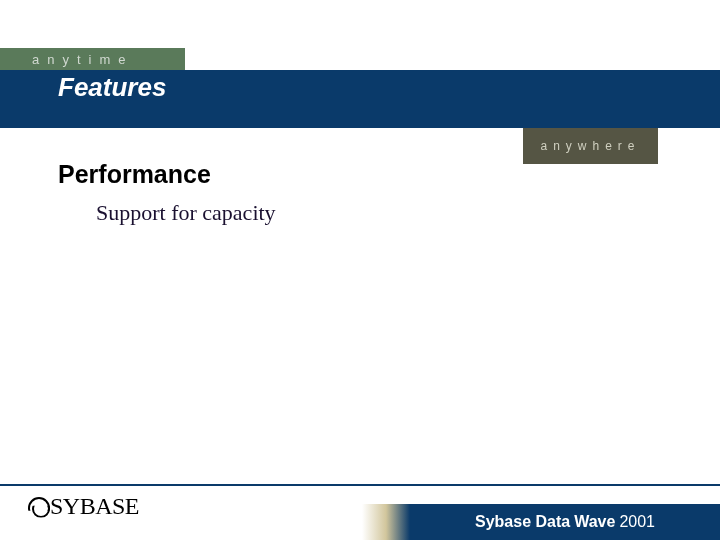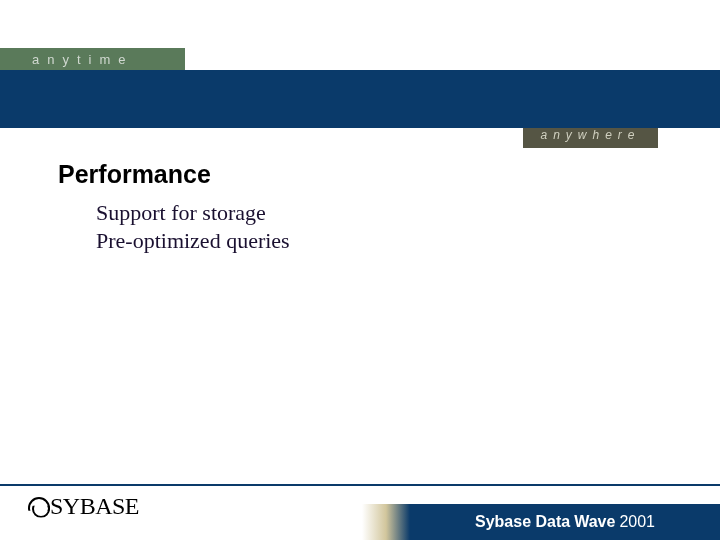--- a/index.html
+++ b/index.html
@@ -63,25 +63,25 @@
     font-weight: bold;
     font-style: italic;
     font-size: 26px;
     color: #ffffff;
   }
   .anywhere-badge {
     position: absolute;
     top: 106px;
     right: 62px;
     width: 135px;
-    height: 20px;
+    height: 36px;
     background: #555544;
     display: flex;
+    align-items: center;
     justify-content: center;
-    font-style: italic;
   }
   .anywhere-text {
     font-family: Arial, sans-serif;
     letter-spacing: 6px;
     font-size: 12px;
     color: #d0d0c0;
     font-weight: 300;
   }
   .content {
     position: absolute;
@@ -203,30 +203,30 @@
 </style>
 </head>
 <body>
 
 <div class="top-badge">
   <span class="top-badge-text">anytime</span>
 </div>
 
 <div class="header">
   <div class="blue-bar"></div>
+  <div class="header-subtitle">Features</div>
   <div class="anywhere-badge">
     <span class="anywhere-text">anywhere</span>
   </div>
 </div>
 
 <div class="content">
   <div class="section-heading">Performance</div>
   <div class="bullet-list">
-    <div class="bullet-item">Support for storage</div>
-    <div class="bullet-item">Pre-optimized queries</div>
+    <div class="bullet-item">Support for capacity</div>
   </div>
 </div>
 
 <div class="footer">
   <div class="footer-rule"></div>
   <div class="sybase-logo">
     <div class="sybase-mark"></div>
     <span class="sybase-text">SYBASE</span>
   </div>
   <div class="footer-accent"></div>

